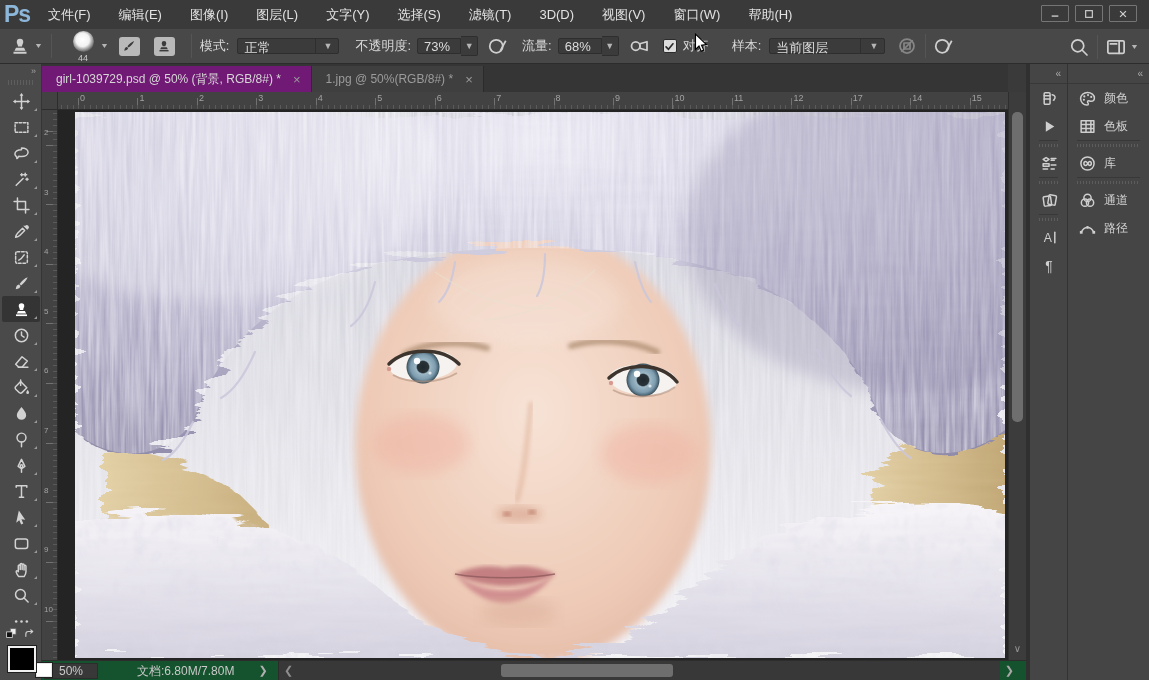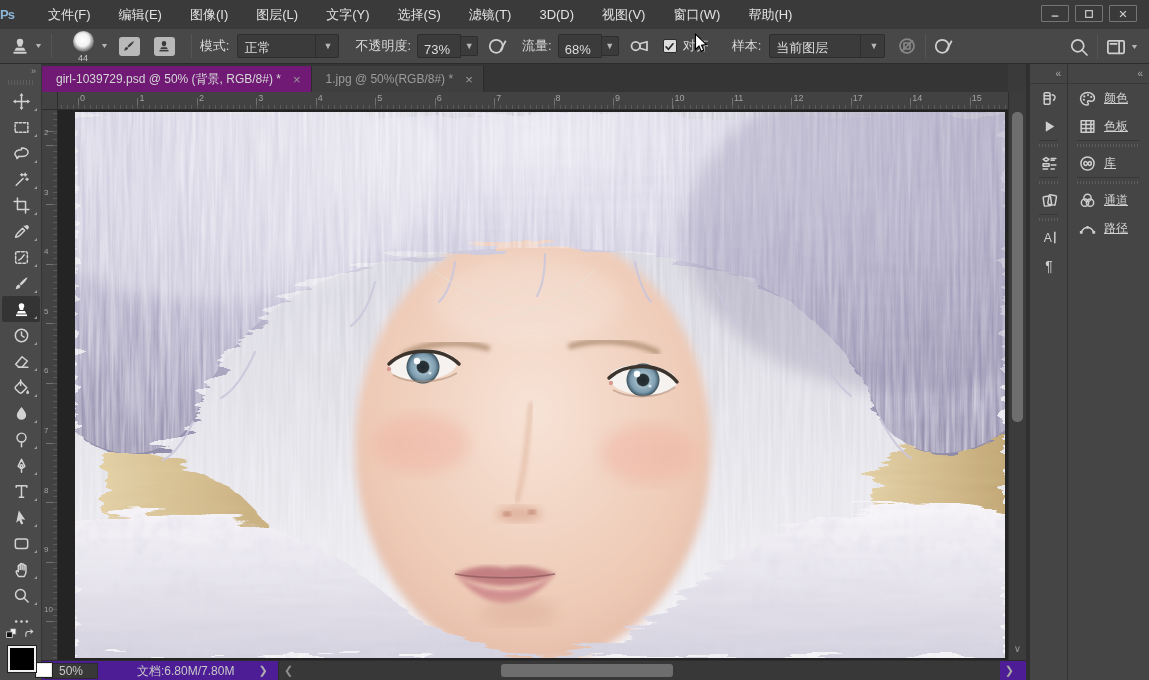--- a/index.html
+++ b/index.html
@@ -4,38 +4,38 @@
 <style>
   * { box-sizing: border-box; margin: 0; padding: 0; }
   html,body { width:1149px; height:680px; overflow:hidden;
     font-family:"Liberation Sans","DejaVu Sans",sans-serif;
     background:#464646; -webkit-font-smoothing:antialiased; }
   .app { position:relative; width:1149px; height:680px; background:#3a3a3a; }
 
   
   .menubar { position:absolute; left:0; top:0; width:1149px; height:29px;
     background:#3a3a3a; display:flex; align-items:center; }
-  .ps-logo { width:34px; font-weight:bold; font-size:13px;
+  .ps-logo { width:34px; text-align:center; font-weight:bold; font-size:23px;
     color:#8db7da; letter-spacing:-1px; }
   .menu-items { display:flex; height:100%; align-items:center; }
   .menu-item { padding:4px 14px; font-size:13px; color:#e2e2e2; line-height:29px; cursor:default; }
   .win-controls { position:absolute; right:12px; top:5px; display:flex; gap:6px; }
   .win-btn { width:28px; height:17px; border:1px solid #757575; border-radius:1px;
     display:flex; align-items:center; justify-content:center; color:#cfcfcf; }
   .win-btn svg { width:10px; height:10px; }
 
   
   .optionsbar { position:absolute; left:0; top:29px; width:1149px; height:35px;
     background:#484848; border-bottom:1px solid #2c2c2c; display:flex; align-items:center;
     color:#d8d8d8; font-size:13px; }
   .ob { display:flex; align-items:center; }
   .icon { display:inline-block; color:#cfcfcf; }
   .vsep { width:1px; height:24px; background:#3a3a3a; border-right:1px solid #555; margin:0 8px; }
   .chev { font-size:9px; color:#b5b5b5; margin-left:4px; transform:scaleY(.8); }
-  .well { display:flex; align-items:flex-end; height:24px; background:#3b3b3b;
+  .well { display:flex; align-items:flex-start; height:16px; background:#3b3b3b;
     border:1px solid #2e2e2e; border-radius:2px; padding:0 6px; color:#dcdcdc; }
   .well .wchev { margin-left:auto; padding-left:8px; border-left:1px solid #2e2e2e;
     font-size:9px; color:#b5b5b5; height:100%; display:flex; align-items:center; }
   .spin-btn { width:17px; height:20px; background:#3b3b3b; border:1px solid #2e2e2e;
     border-left:none; display:flex; align-items:center; justify-content:center;
     font-size:9px; color:#b5b5b5; border-radius:0 2px 2px 0; }
   .brush-preview { position:relative; width:26px; height:30px; margin-left:10px; }
   .brush-ball { position:absolute; left:3px; top:0; width:21px; height:21px; border-radius:50%;
     background:radial-gradient(circle at 46% 42%, #ffffff 0%, #f2f2f2 40%, rgba(130,130,130,0) 78%); }
   .brush-size { position:absolute; left:0; bottom:-2px; width:26px; text-align:center;
@@ -109,21 +109,21 @@
   
   .vscroll { position:absolute; left:1008px; top:92px; width:18px; height:568px;
     background:#3c3c3c; border-left:1px solid #2e2e2e; }
   .vthumb { position:absolute; left:3px; top:20px; width:11px; height:310px;
     background:#6e6e6e; border-radius:5px; }
   .vchev { position:absolute; left:0; bottom:6px; width:100%; text-align:center;
     color:#949494; font-size:10px; }
 
   
   .statusbar { position:absolute; left:42px; top:660px; width:984px; height:20px;
-    background:#4c1d95; border-top:1px solid #2d2d2d; color:#c9c9c9; font-size:12px; }
+    background:#14532d; border-top:1px solid #2d2d2d; color:#c9c9c9; font-size:12px; }
   .zoom-field { position:absolute; left:2px; top:2px; width:54px; height:16px;
     background:#383838; border:1px solid #2c2c2c; text-align:center; line-height:15px; }
   .doc-info { position:absolute; left:95px; top:2px; line-height:16px; }
   .status-next { position:absolute; left:212px; top:2px; width:18px; height:16px;
     text-align:center; color:#b0b0b0; line-height:15px; font-size:11px; }
   .hscroll { position:absolute; left:236px; top:0; width:722px; height:20px;
     background:#383838; border-left:1px solid #2c2c2c; }
   .hs-left { position:absolute; left:5px; top:2px; color:#8d8d8d; font-size:11px; line-height:15px; }
   .hs-right { position:absolute; right:-14px; top:2px; color:#a8a8a8; font-size:11px; line-height:15px; }
   .hthumb { position:absolute; left:222px; top:3px; width:172px; height:13px;
@@ -139,21 +139,21 @@
     border-bottom:1px solid #383838; }
   .pgrip { height:9px; margin:0 9px;
     background:repeating-linear-gradient(90deg,#5c5c5c 0 1px,transparent 1px 3px);
     background-size:100% 3px; background-position:center; background-repeat:no-repeat;
     border-top:1px solid #383838; }
   .pibtn { width:38px; height:28px; display:flex; align-items:center; justify-content:center;
     color:#c9c9c9; }
   .pibtn .icon, .pitem .icon { width:17px; height:17px; }
   .pitem { height:28px; display:flex; align-items:center; gap:8px; padding-left:11px;
     color:#d2d2d2; font-size:12px; }
-  .pitem .plabel { white-space:nowrap;text-decoration:underline; }
+  .pitem .plabel { white-space:nowrap; }
 
   
   .cursor { position:absolute; left:694px; top:33px; width:14px; height:21px; z-index:50; }
 </style>
 </head>
 <body>
 
 <div class="app">
 
   <div class="menubar">

